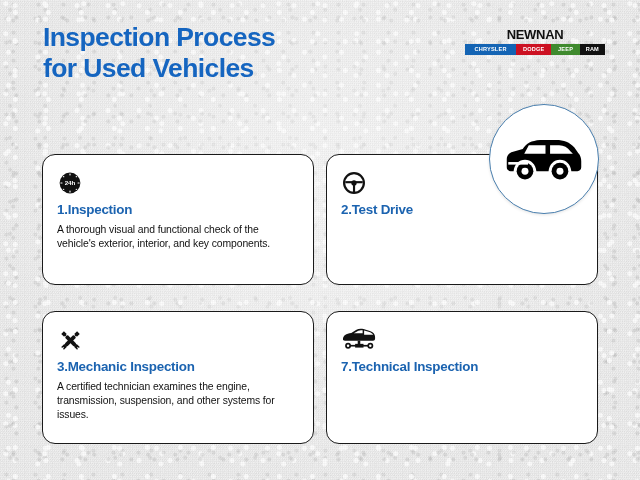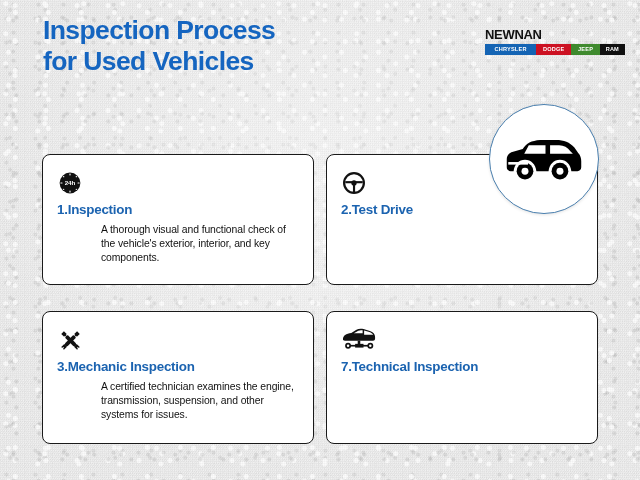--- a/index.html
+++ b/index.html
@@ -66,37 +66,37 @@
       repeating-linear-gradient(0deg,  rgba(0,0,0,.020) 0 1px, rgba(255,255,255,.035) 1px 2px),
       repeating-linear-gradient(90deg, rgba(0,0,0,.018) 0 1px, rgba(255,255,255,.030) 1px 2px),
       radial-gradient(ellipse at 50% 40%, rgba(255,255,255,.55), rgba(0,0,0,0) 72%);
     mix-blend-mode: normal;
   }
 
   
   .title {
     position: absolute;
     left: 43px;
-    top: 15px;
+    top: 22px;
     width: 330px;
     font-size: 26.5px;
     line-height: 31px;
     font-weight: bold;
     letter-spacing: -0.6px;
     color: #1565c0;
     white-space: pre-line;
   }
 
   
   .logo {
     position: absolute;
-    left: 485px;
+    left: 465px;
     top: 23px;
     width: 140px;
-    text-align: left;
+    text-align: center;
   }
   .logo-top {
     font-size: 19px;
     font-weight: bold;
     letter-spacing: -0.3px;
     color: #111;
     line-height: 20px;
     font-variant: small-caps;
     text-transform: lowercase;
   }
@@ -156,21 +156,21 @@
     height: 290px;
     display: grid;
     grid-template-columns: 272px 272px;
     grid-template-rows: 131px 133px;
     column-gap: 12px;
     row-gap: 26px;
   }
   .card {
     background: #ffffff;
     border: 1.3px solid #1a1a1a;
-    border-radius: 8px;
+    border-radius: 13px;
     padding: 13px 14px 10px 14px;
     position: relative;
   }
   .card-icon {
     height: 30px;
     display: flex;
     align-items: center;
     margin-bottom: 4px;
   }
   .card-icon svg { display: block; }
@@ -180,21 +180,20 @@
     color: #1b63b0;
     letter-spacing: -0.25px;
     line-height: 16px;
     margin-bottom: 5px;
   }
   .card-body {
     font-size: 10.4px;
     line-height: 14.2px;
     color: #111111;
     letter-spacing: -0.1px;
-    margin-left: 44px;
   }
 </style>
 </head>
 <body>
 
 <div id="stage">
   <div class="tex"></div>
   <div class="tex2"></div>
 
   <h1 class="title">Inspection Process

